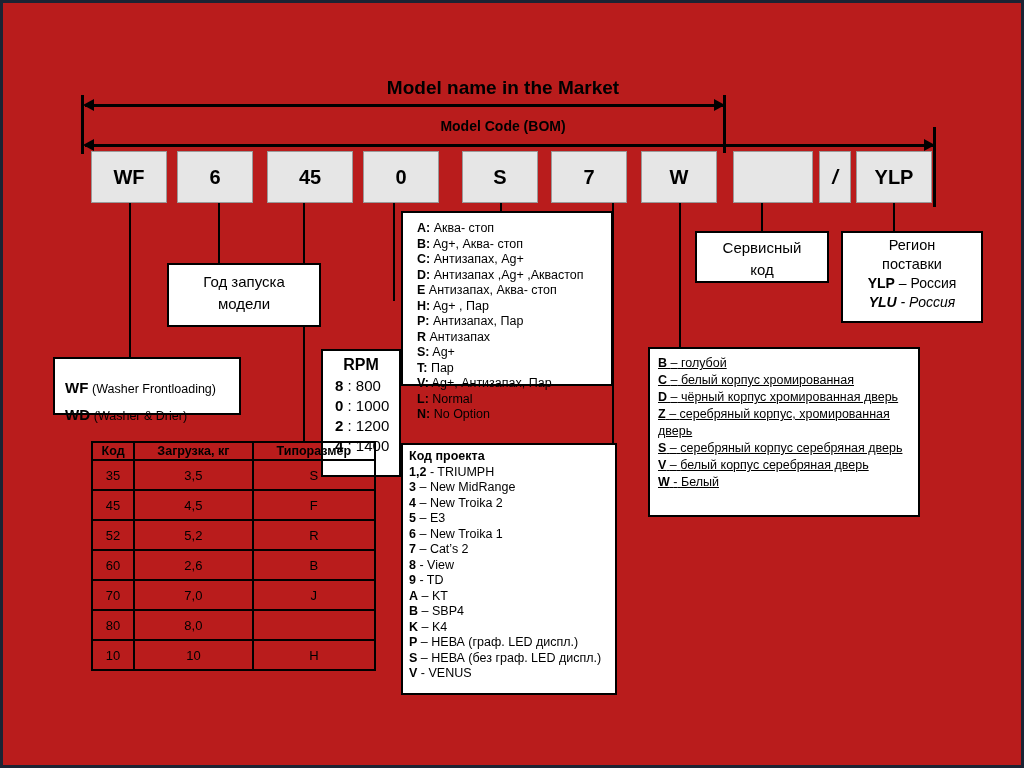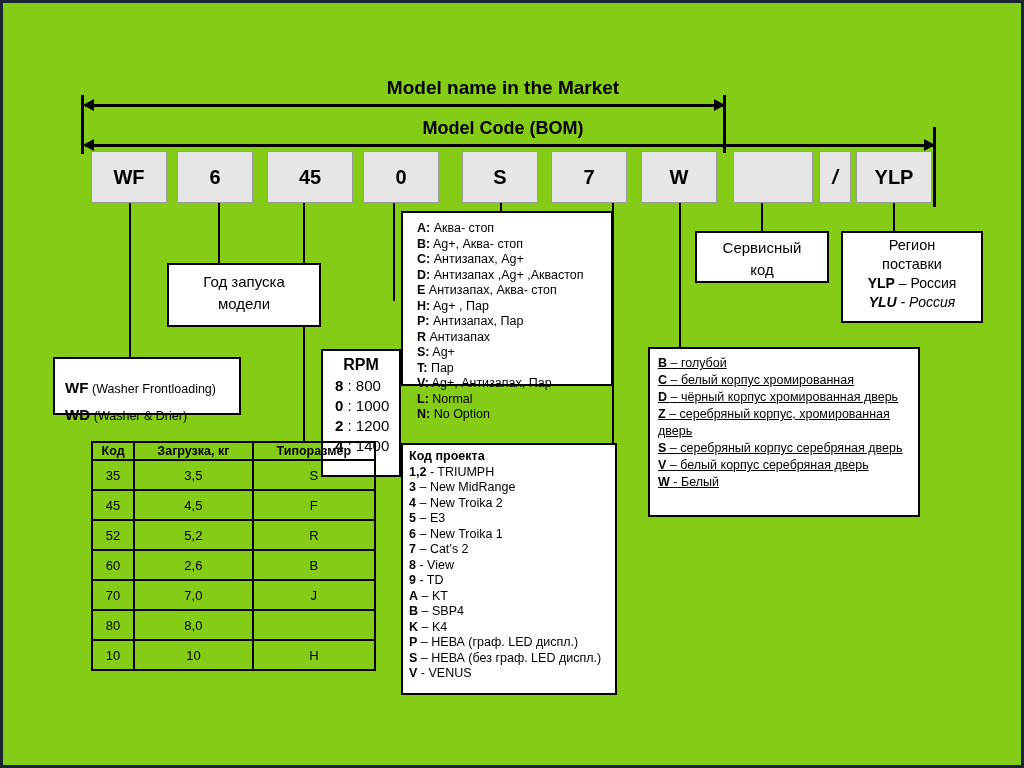--- a/index.html
+++ b/index.html
@@ -7,30 +7,30 @@
     width:1024px;height:768px;
     background:#ffffff;
     font-family:"Liberation Sans", sans-serif;
     color:#000;
     overflow:hidden;
   }
   #frame{
     position:absolute;left:0;top:0;width:1024px;height:768px;
     border:3px solid #1c2333;
     box-sizing:border-box;
-    background:#84cc16;
+    background:#b91c1c;
   }
   .abs{position:absolute;box-sizing:border-box;}
 
   
   .hdr-title{
     font-weight:bold;text-align:center;white-space:nowrap;
   }
   #title-market{left:240px;top:74px;width:520px;font-size:19px;}
-  #title-bom{left:240px;top:115px;width:520px;font-size:18px;}
+  #title-bom{left:240px;top:115px;width:520px;font-size:14px;}
 
   
   .axis-line{background:#000;height:3px;}
   .cap{background:#000;width:3px;}
   .arrowL,.arrowR{
     width:0;height:0;border-top:6px solid transparent;border-bottom:6px solid transparent;
   }
   .arrowL{border-right:11px solid #000;}
   .arrowR{border-left:11px solid #000;}
 

